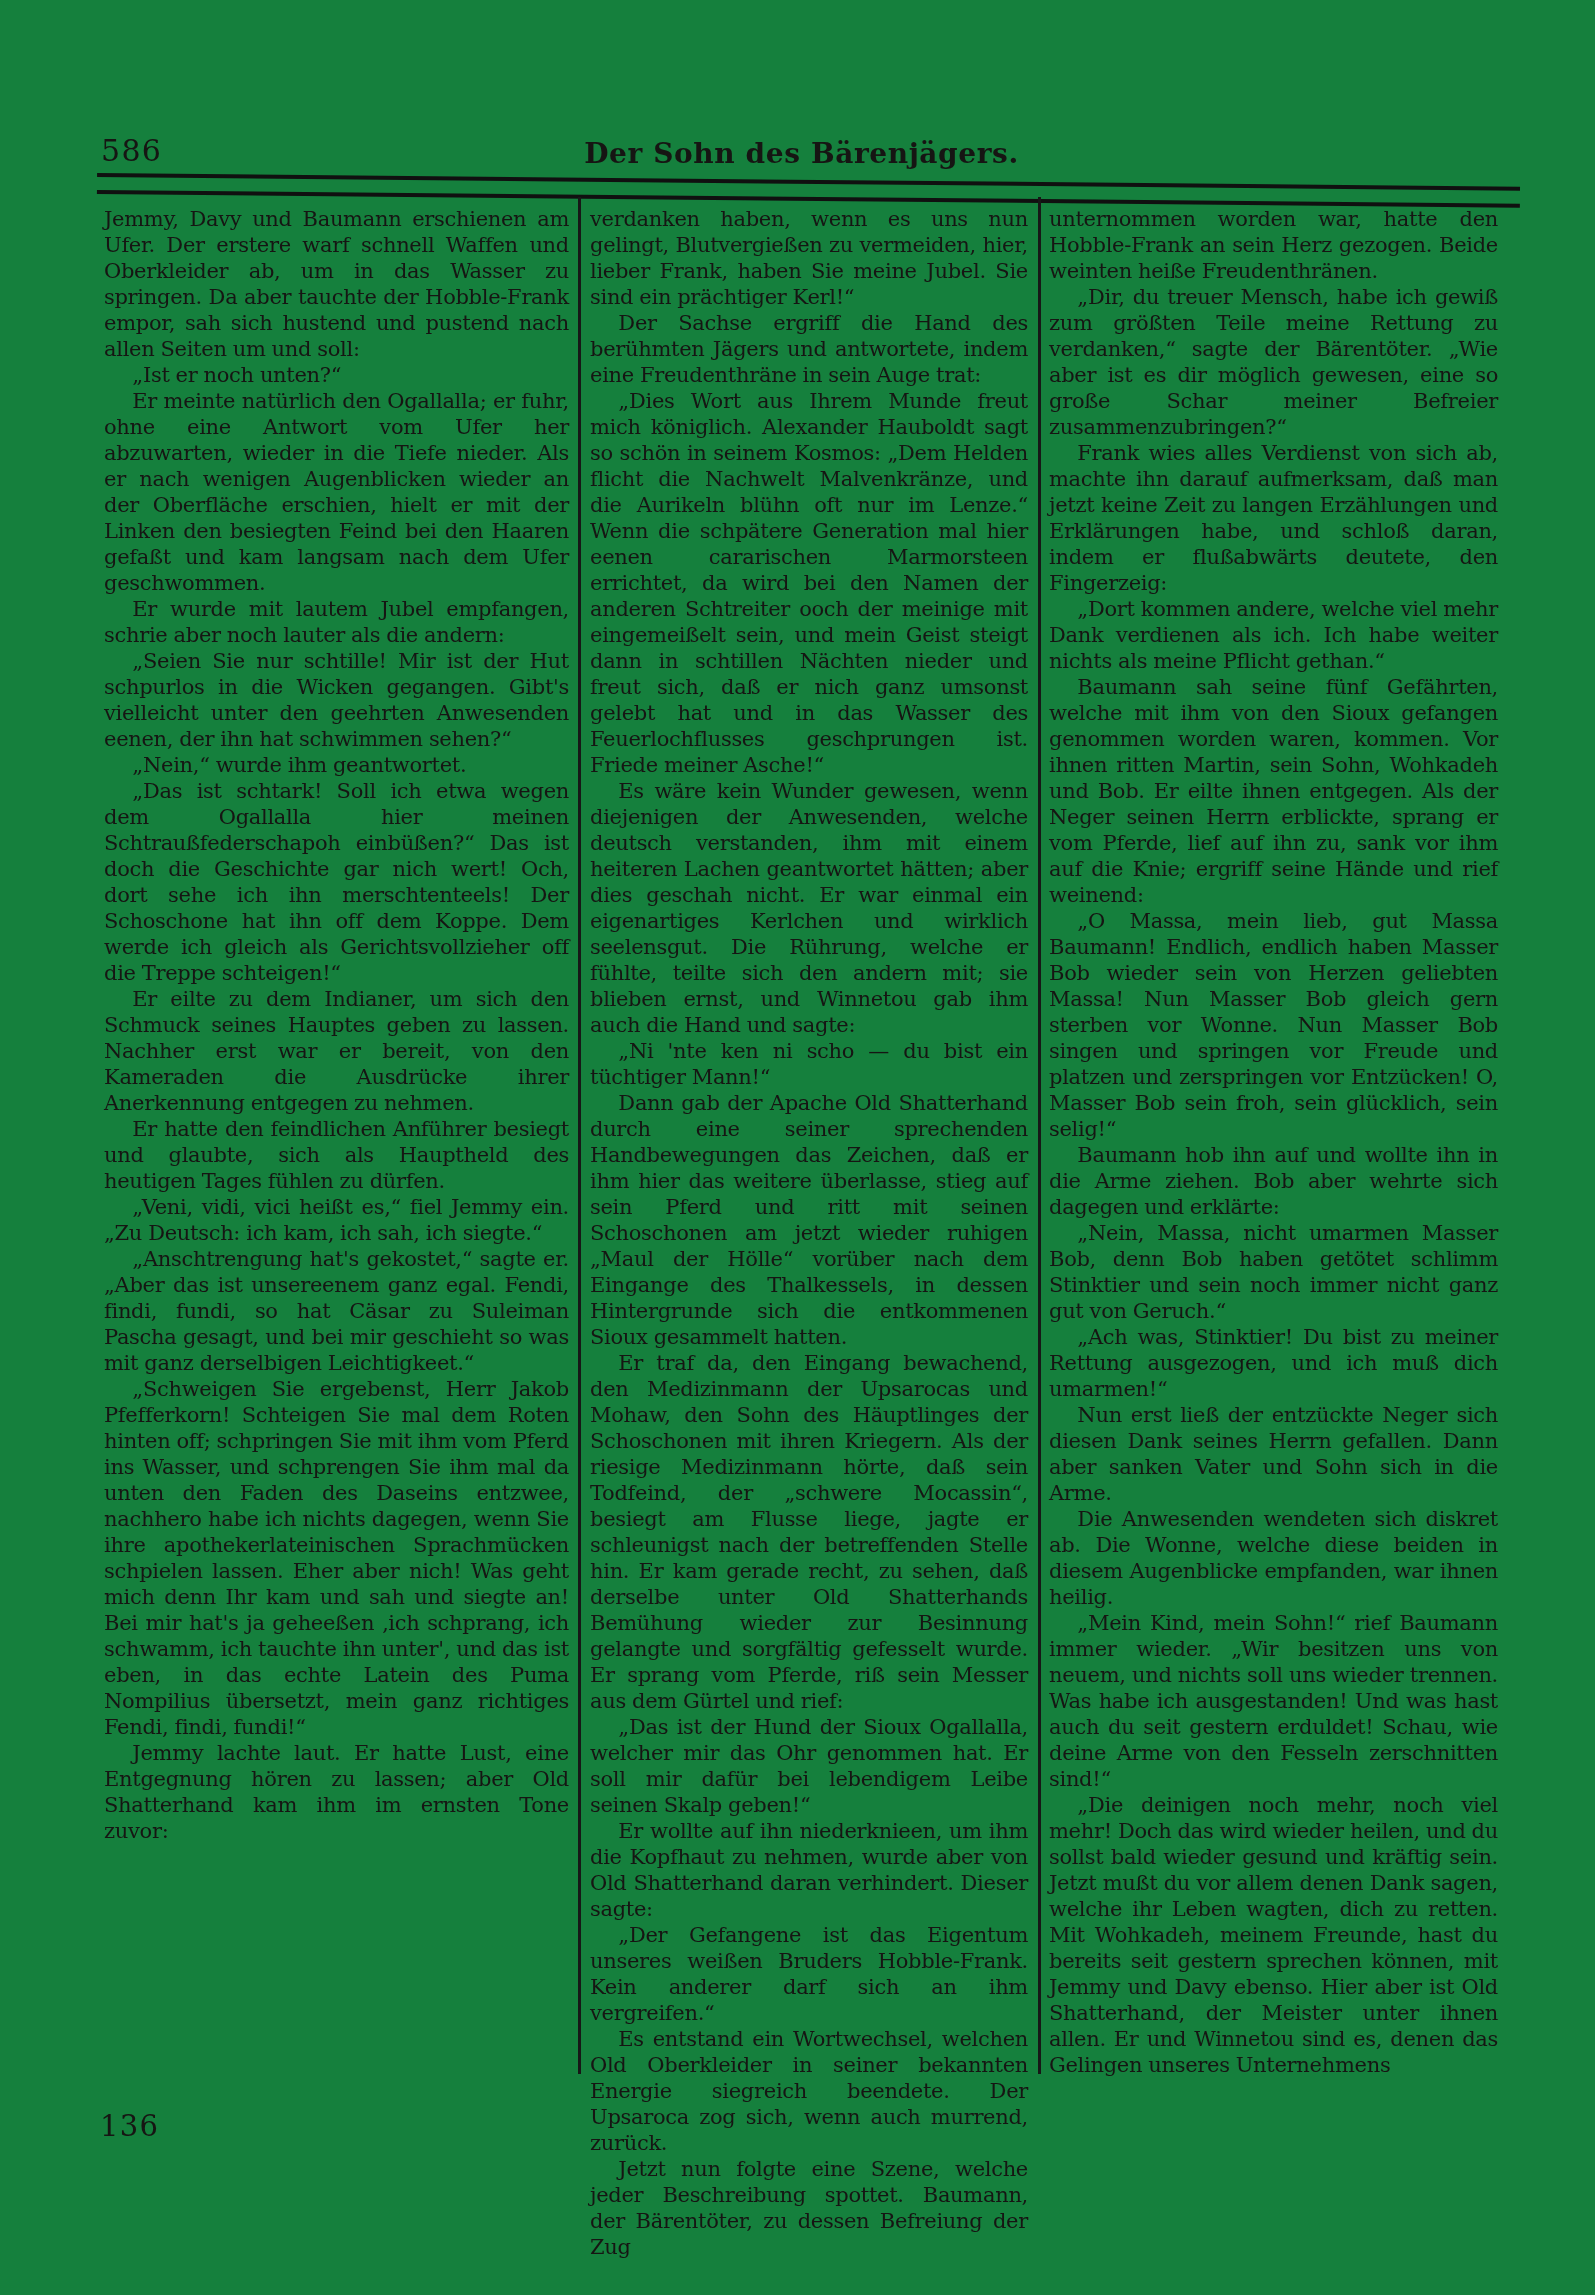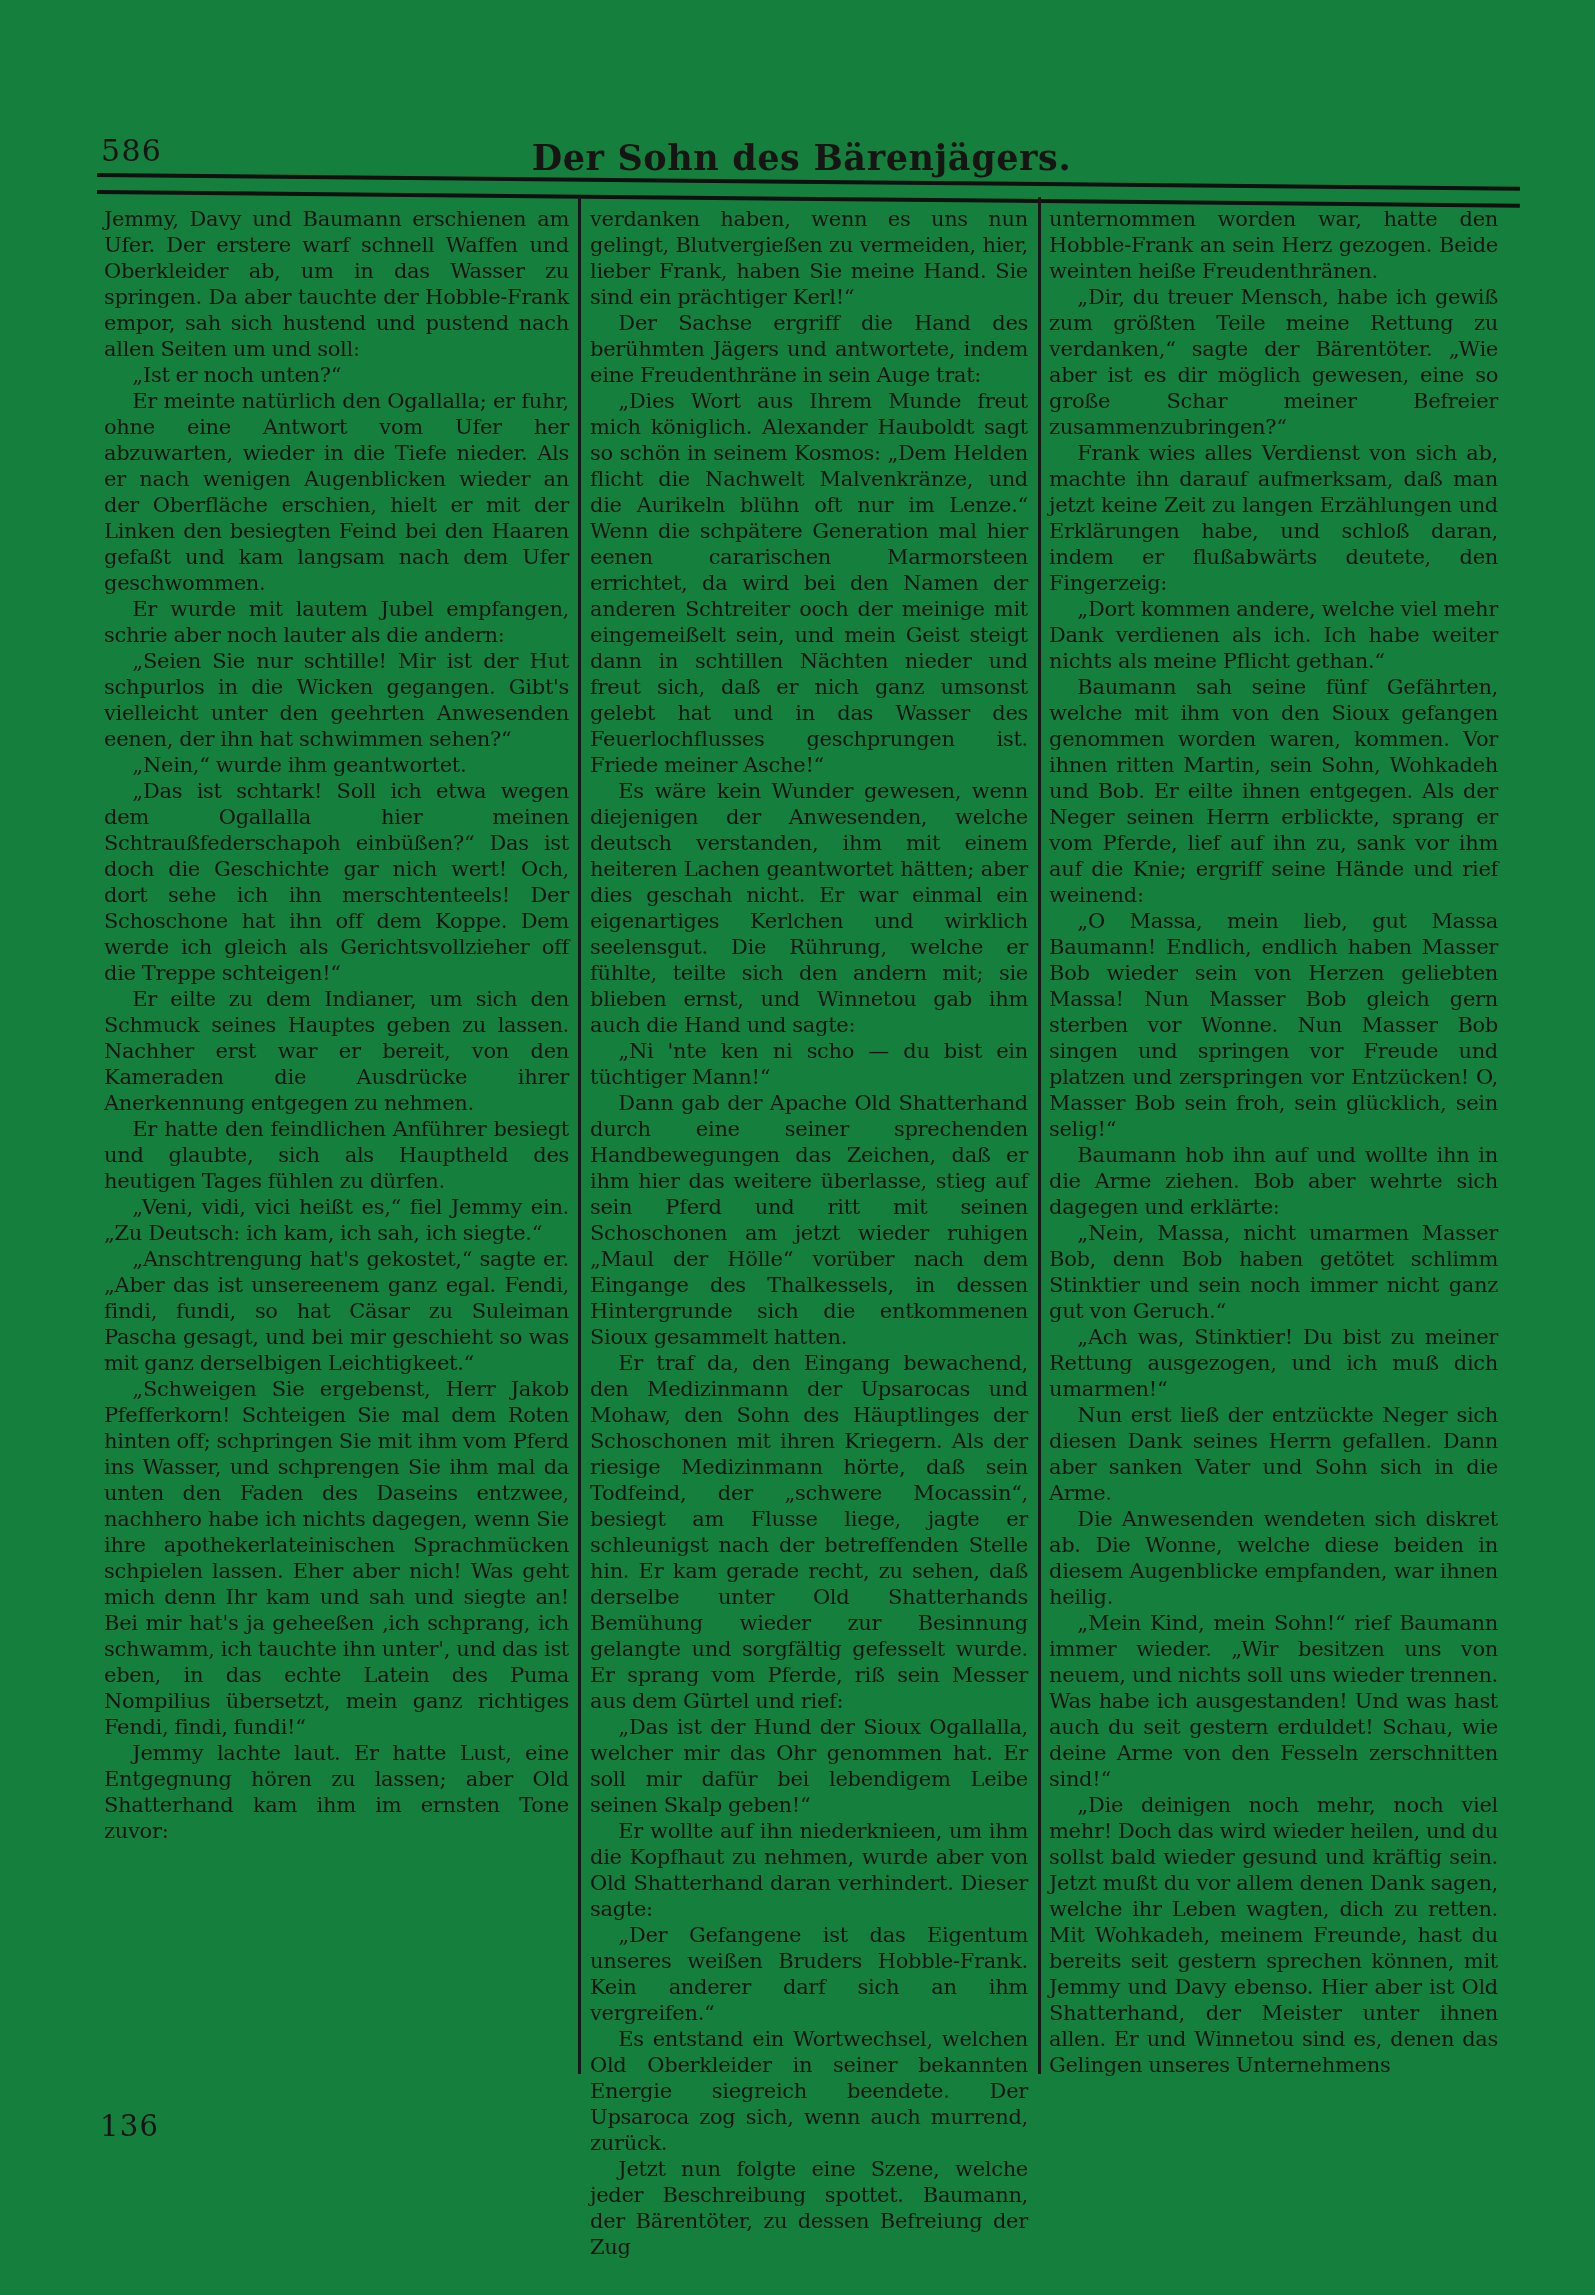--- a/index.html
+++ b/index.html
@@ -12,21 +12,21 @@
     font-family:"DejaVu Serif", serif;
     overflow:hidden;
   }
   .pagenum {
     position:absolute; left:101px; top:133px;
     font-size:30px; letter-spacing:1.3px;
   }
   .running-title {
     position:absolute; left:111px; right:104px; top:137px;
     text-align:center;
-    font-size:35px; font-weight:bold; letter-spacing:0.6px;
+    font-size:28px; font-weight:bold; letter-spacing:0.6px;
   }
   .header-rule {
     position:absolute; left:97px; top:173px;
     width:1423px; height:13px;
     border-top:4.5px solid #101010;
     border-bottom:4.5px solid #101010;
     transform:rotate(0.55deg);
     transform-origin:0 50%;
   }
   .col {
@@ -75,21 +75,21 @@
       <p class="para ind">Er hatte den feindlichen Anführer besiegt und glaubte, sich als Hauptheld des heutigen Tages fühlen zu dürfen.</p>
       <p class="para ind">„Veni, vidi, vici heißt es,“ fiel Jemmy ein. „Zu Deutsch: ich kam, ich sah, ich siegte.“</p>
       <p class="para ind">„Anschtrengung hat's gekostet,“ sagte er. „Aber das ist unsereenem ganz egal. Fendi, findi, fundi, so hat Cäsar zu Suleiman Pascha gesagt, und bei mir geschieht so was mit ganz derselbigen Leichtigkeet.“</p>
       <p class="para ind">„Schweigen Sie ergebenst, Herr Jakob Pfefferkorn! Schteigen Sie mal dem Roten hinten off; schpringen Sie mit ihm vom Pferd ins Wasser, und schprengen Sie ihm mal da unten den Faden des Daseins entzwee, nachhero habe ich nichts dagegen, wenn Sie ihre apothekerlateinischen Sprachmücken schpielen lassen. Eher aber nich! Was geht mich denn Ihr kam und sah und siegte an! Bei mir hat's ja geheeßen ‚ich schprang, ich schwamm, ich tauchte ihn unter', und das ist eben, in das echte Latein des Puma Nompilius übersetzt, mein ganz richtiges Fendi, findi, fundi!“</p>
       <p class="para ind">Jemmy lachte laut. Er hatte Lust, eine Entgegnung hören zu lassen; aber Old Shatterhand kam ihm im ernsten Tone zuvor:</p>
     </div>
 
   <div class="vrule vr1"></div>
 
   <div class="col col2">
-      <p class="para">verdanken haben, wenn es uns nun gelingt, Blutvergießen zu vermeiden, hier, lieber Frank, haben Sie meine Hand. Sie sind ein prächtiger Kerl!“</p>
+      <p class="para">verdanken haben, wenn es uns nun gelingt, Blutvergießen zu vermeiden, hier, lieber Frank, haben Sie meine Jubel. Sie sind ein prächtiger Kerl!“</p>
       <p class="para ind">Der Sachse ergriff die Hand des berühmten Jägers und antwortete, indem eine Freudenthräne in sein Auge trat:</p>
       <p class="para ind">„Dies Wort aus Ihrem Munde freut mich königlich. Alexander Hauboldt sagt so schön in seinem Kosmos: „Dem Helden flicht die Nachwelt Malvenkränze, und die Aurikeln blühn oft nur im Lenze.“ Wenn die schpätere Generation mal hier eenen cararischen Marmorsteen errichtet, da wird bei den Namen der anderen Schtreiter ooch der meinige mit eingemeißelt sein, und mein Geist steigt dann in schtillen Nächten nieder und freut sich, daß er nich ganz umsonst gelebt hat und in das Wasser des Feuerlochflusses geschprungen ist. Friede meiner Asche!“</p>
       <p class="para ind">Es wäre kein Wunder gewesen, wenn diejenigen der Anwesenden, welche deutsch verstanden, ihm mit einem heiteren Lachen geantwortet hätten; aber dies geschah nicht. Er war einmal ein eigenartiges Kerlchen und wirklich seelensgut. Die Rührung, welche er fühlte, teilte sich den andern mit; sie blieben ernst, und Winnetou gab ihm auch die Hand und sagte:</p>
       <p class="para ind">„Ni 'nte ken ni scho — du bist ein tüchtiger Mann!“</p>
       <p class="para ind">Dann gab der Apache Old Shatterhand durch eine seiner sprechenden Handbewegungen das Zeichen, daß er ihm hier das weitere überlasse, stieg auf sein Pferd und ritt mit seinen Schoschonen am jetzt wieder ruhigen „Maul der Hölle“ vorüber nach dem Eingange des Thalkessels, in dessen Hintergrunde sich die entkommenen Sioux gesammelt hatten.</p>
       <p class="para ind">Er traf da, den Eingang bewachend, den Medizinmann der Upsarocas und Mohaw, den Sohn des Häuptlinges der Schoschonen mit ihren Kriegern. Als der riesige Medizinmann hörte, daß sein Todfeind, der „schwere Mocassin“, besiegt am Flusse liege, jagte er schleunigst nach der betreffenden Stelle hin. Er kam gerade recht, zu sehen, daß derselbe unter Old Shatterhands Bemühung wieder zur Besinnung gelangte und sorgfältig gefesselt wurde. Er sprang vom Pferde, riß sein Messer aus dem Gürtel und rief:</p>
       <p class="para ind">„Das ist der Hund der Sioux Ogallalla, welcher mir das Ohr genommen hat. Er soll mir dafür bei lebendigem Leibe seinen Skalp geben!“</p>
       <p class="para ind">Er wollte auf ihn niederknieen, um ihm die Kopfhaut zu nehmen, wurde aber von Old Shatterhand daran verhindert. Dieser sagte:</p>
       <p class="para ind">„Der Gefangene ist das Eigentum unseres weißen Bruders Hobble-Frank. Kein anderer darf sich an ihm vergreifen.“</p>
       <p class="para ind">Es entstand ein Wortwechsel, welchen Old Oberkleider in seiner bekannten Energie siegreich beendete. Der Upsaroca zog sich, wenn auch murrend, zurück.</p>

